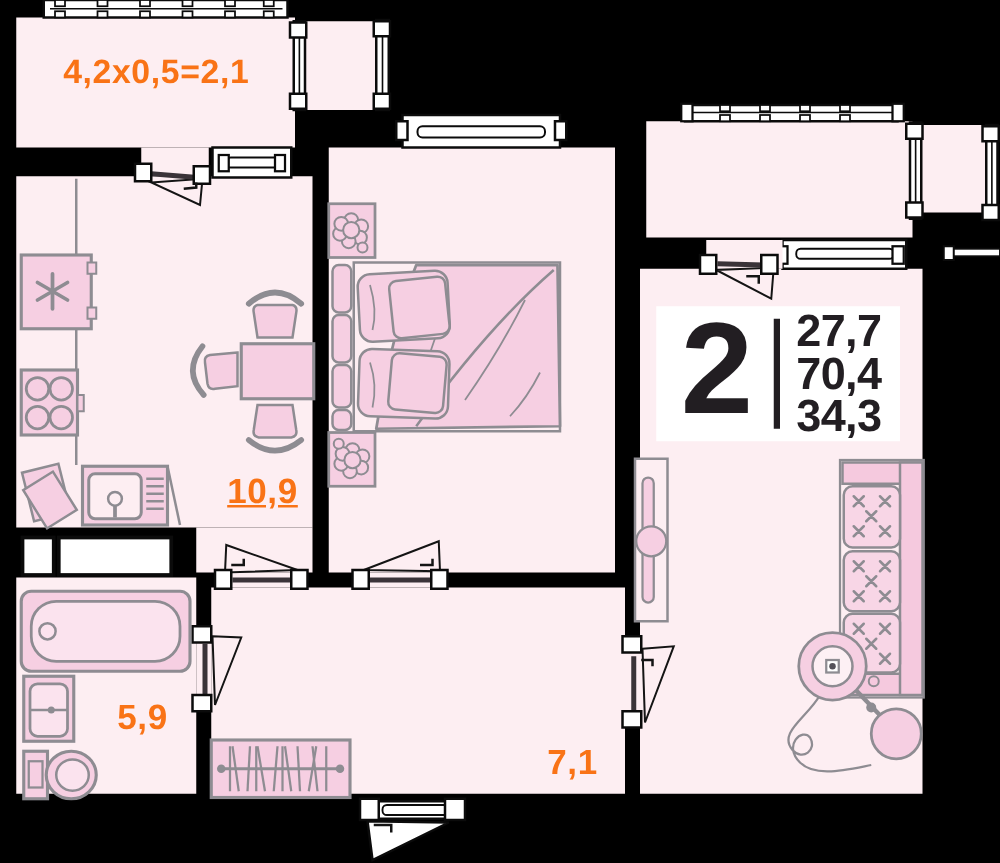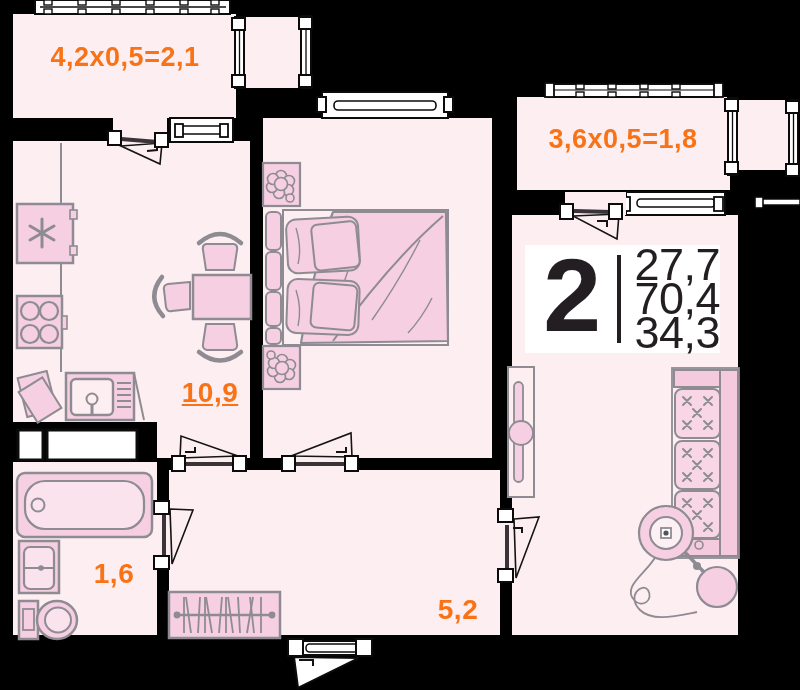--- a/index.html
+++ b/index.html
@@ -8,21 +8,21 @@
   svg{position:absolute;left:0;top:0;}
   .lbl{position:absolute;font-weight:bold;color:#f97316;text-align:center;
        letter-spacing:.5px;line-height:1.15;}
   .lbl-balcony{font-size:27px;width:210px;}
   .lbl-area{font-size:28px;width:100px;}
   .badge{position:absolute;left:525px;top:245px;width:195px;height:108px;background:#fff;
          display:flex;align-items:center;color:#221e22;}
   .badge .num2{width:94px;font-size:104px;font-weight:bold;line-height:96px;text-align:center;
                margin-top:-8px;letter-spacing:-3px;}
   .badge .vdiv{width:5px;height:88px;background:#221e22;}
-  .badge .areas{margin-left:13px;font-size:45px;line-height:34px;font-weight:normal;
+  .badge .areas{margin-left:13px;font-size:36px;line-height:34px;font-weight:bold;
                 letter-spacing:-0.5px;}
   .badge .areas span{display:block;}
 </style>
 </head>
 <body>
 
 <div class="stage">
 
 <svg width="800" height="690" viewBox="0 0 800 690">
   <defs></defs>
@@ -381,29 +381,28 @@
       <circle cx="666" cy="533" r="27" fill="#f6cfe2" stroke-width="2.2"></circle>
       <circle cx="666" cy="533" r="16" fill="#fdf0f4" stroke-width="2"></circle>
       <rect x="661" y="528" width="10" height="10" fill="#ffffff" stroke-width="1.8"></rect>
       <circle cx="666" cy="533" r="2.6" fill="#55525a" stroke="none"></circle>
     </g>
   </g>
 </svg>
 
 <div class="lbl lbl-balcony" style="left:20px;top:42px;">4,2x0,5=2,1</div>
 
-<div class="lbl lbl-balcony" style="left:518px;top:124px;">3,6x0,5=1,8</div>
 
 <div class="lbl lbl-area" style="left:160px;top:377px;text-decoration:underline;">10,9</div>
 
 
 
-<div class="lbl lbl-area" style="left:64px;top:558px;">1,6</div>
-
-<div class="lbl lbl-area" style="left:408px;top:594px;">5,2</div>
+<div class="lbl lbl-area" style="left:64px;top:558px;">5,9</div>
+
+<div class="lbl lbl-area" style="left:408px;top:594px;">7,1</div>
 
 <div class="badge">
   <div class="num2">2</div>
   <div class="vdiv"></div>
   <div class="areas">
     <span>27,7</span>
     <span>70,4</span>
     <span>34,3</span>
   </div>
 </div>

